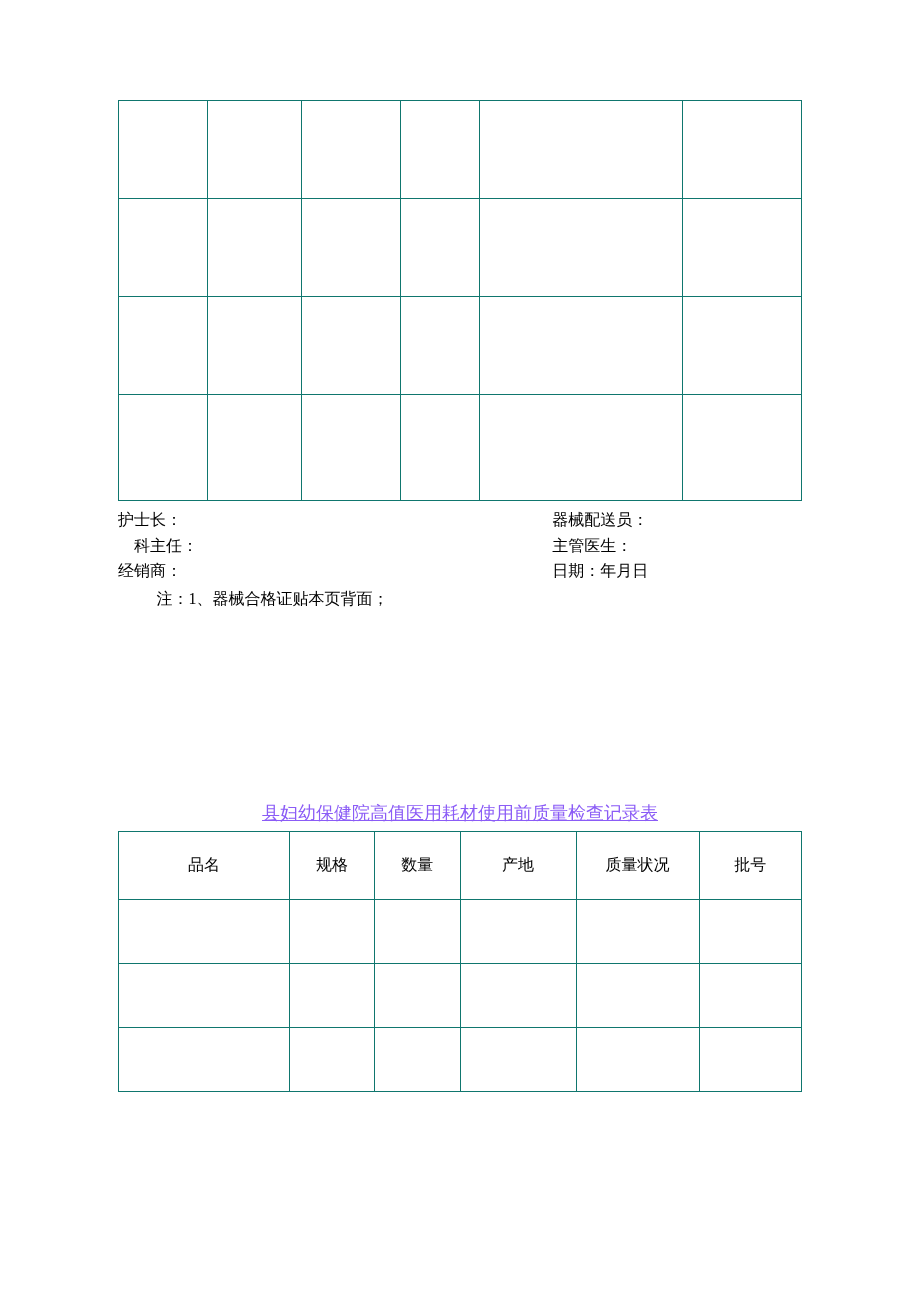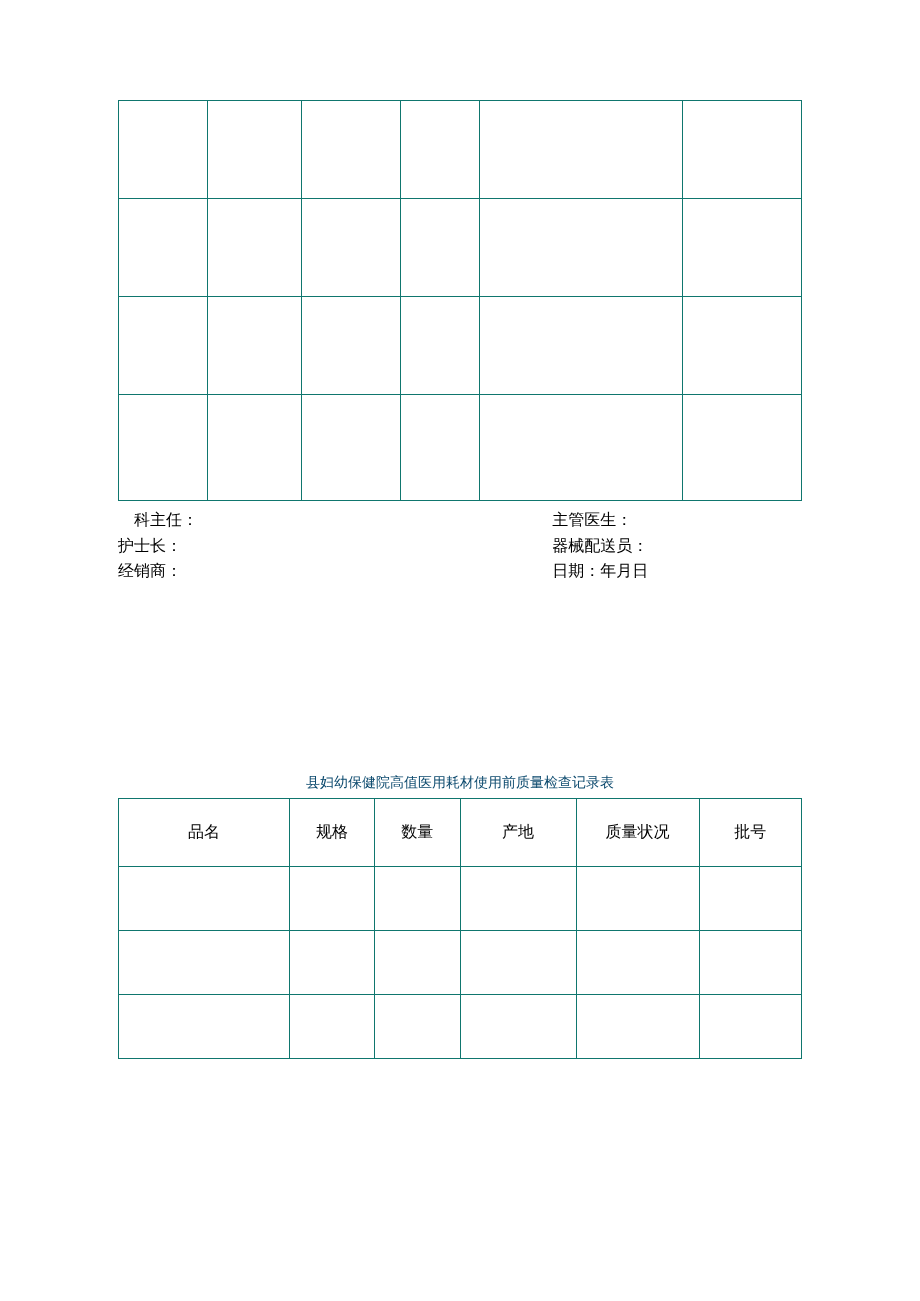--- a/index.html
+++ b/index.html
@@ -49,23 +49,24 @@
     margin-top: 2px;
     font-size: 16px;
     line-height: 1.6;
   }
   .notes .indent1 { padding-left: 2.4em; }
   .notes .indent2 { padding-left: 1.2em; }
 
   .title2 {
     margin-top: 190px;
     text-align: center;
-    font-size: 14px;
-    color: #0c4a6e;
+    font-size: 18px;
+    color: #8b5cf6;
     margin-bottom: 6px;
+    text-decoration: underline;
   }
 
   .tbl2 col.c1 { width: 25%; }
   .tbl2 col.c2 { width: 12.5%; }
   .tbl2 col.c3 { width: 12.5%; }
   .tbl2 col.c4 { width: 17%; }
   .tbl2 col.c5 { width: 18%; }
   .tbl2 col.c6 { width: 15%; }
   .tbl2 tr.head { height: 68px; }
   .tbl2 tr.body { height: 64px; }
@@ -115,34 +116,35 @@
           <td></td>
           <td></td>
           <td></td>
           <td></td>
         </tr>
   </tbody>
     </table>
 
   <div class="sig-block">
     <div class="sig-row">
+      <div class="sig-left">护士长：</div>
+      <div class="sig-right">器械配送员：</div>
+    </div>
+    <div class="sig-row">
       <div class="sig-left" style="padding-left:1em;">科主任：</div>
       <div class="sig-right">主管医生：</div>
-    </div>
-    <div class="sig-row">
-      <div class="sig-left">护士长：</div>
-      <div class="sig-right">器械配送员：</div>
     </div>
     <div class="sig-row">
       <div class="sig-left">经销商：</div>
       <div class="sig-right">日期：年月日</div>
     </div>
   </div>
 
   <div class="notes">
+    <div class="indent1">注：1、器械合格证贴本页背面；</div>
   </div>
 
   <div class="title2">县妇幼保健院高值医用耗材使用前质量检查记录表</div>
 
   <table class="tbl2">
     <colgroup>
       <col class="c1">
         <col class="c2">
         <col class="c3">
         <col class="c4">

